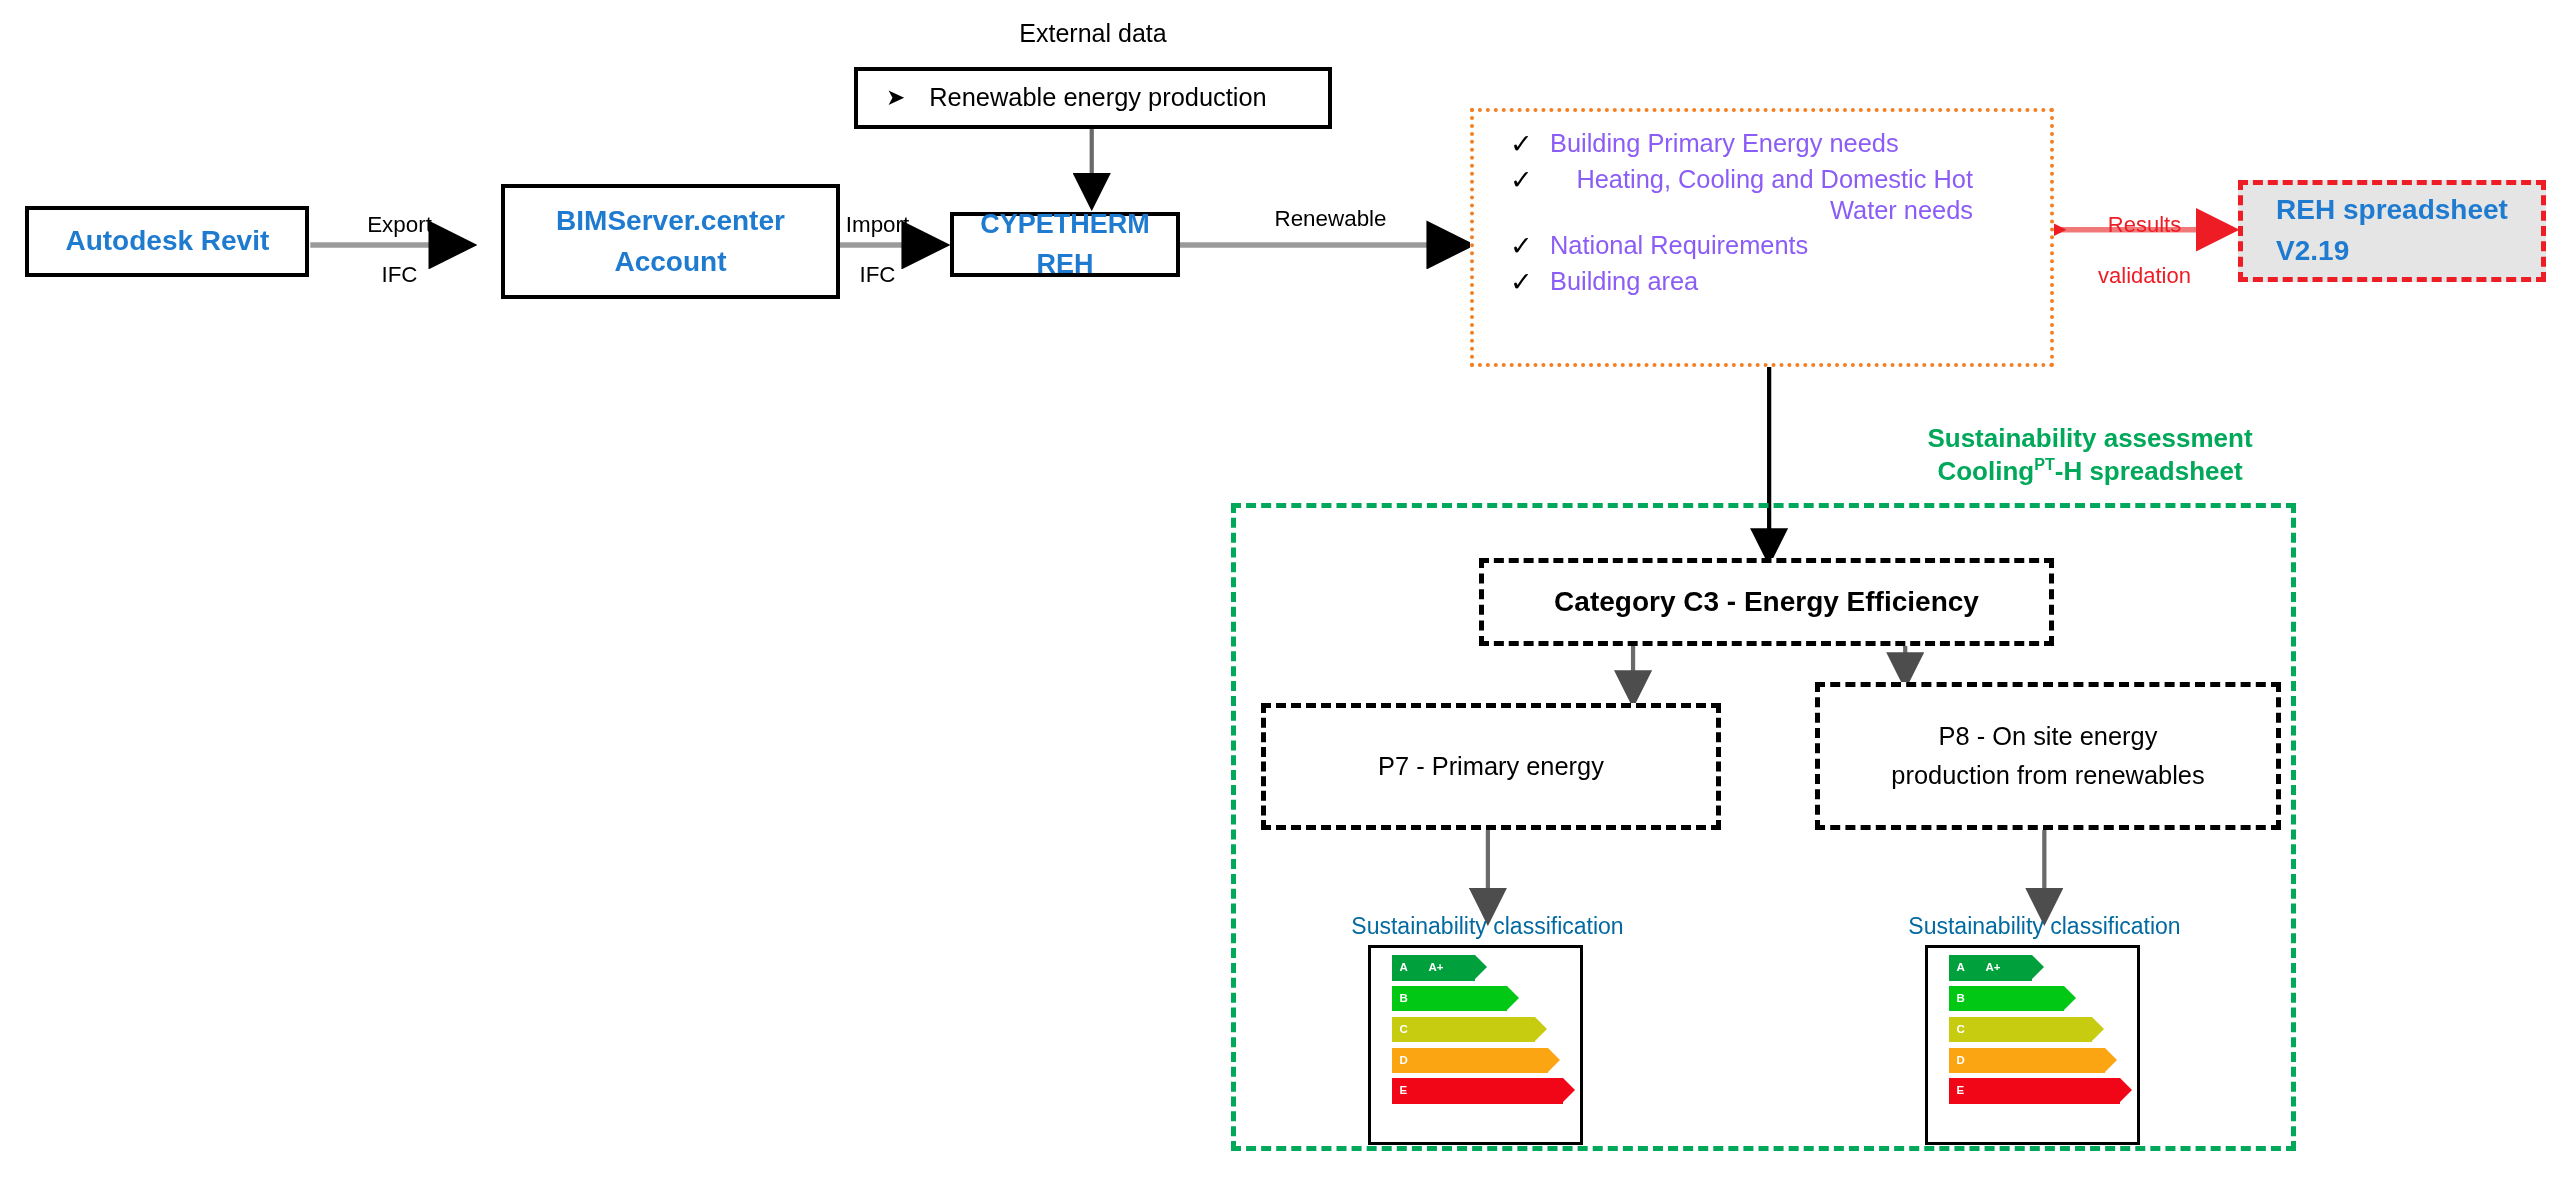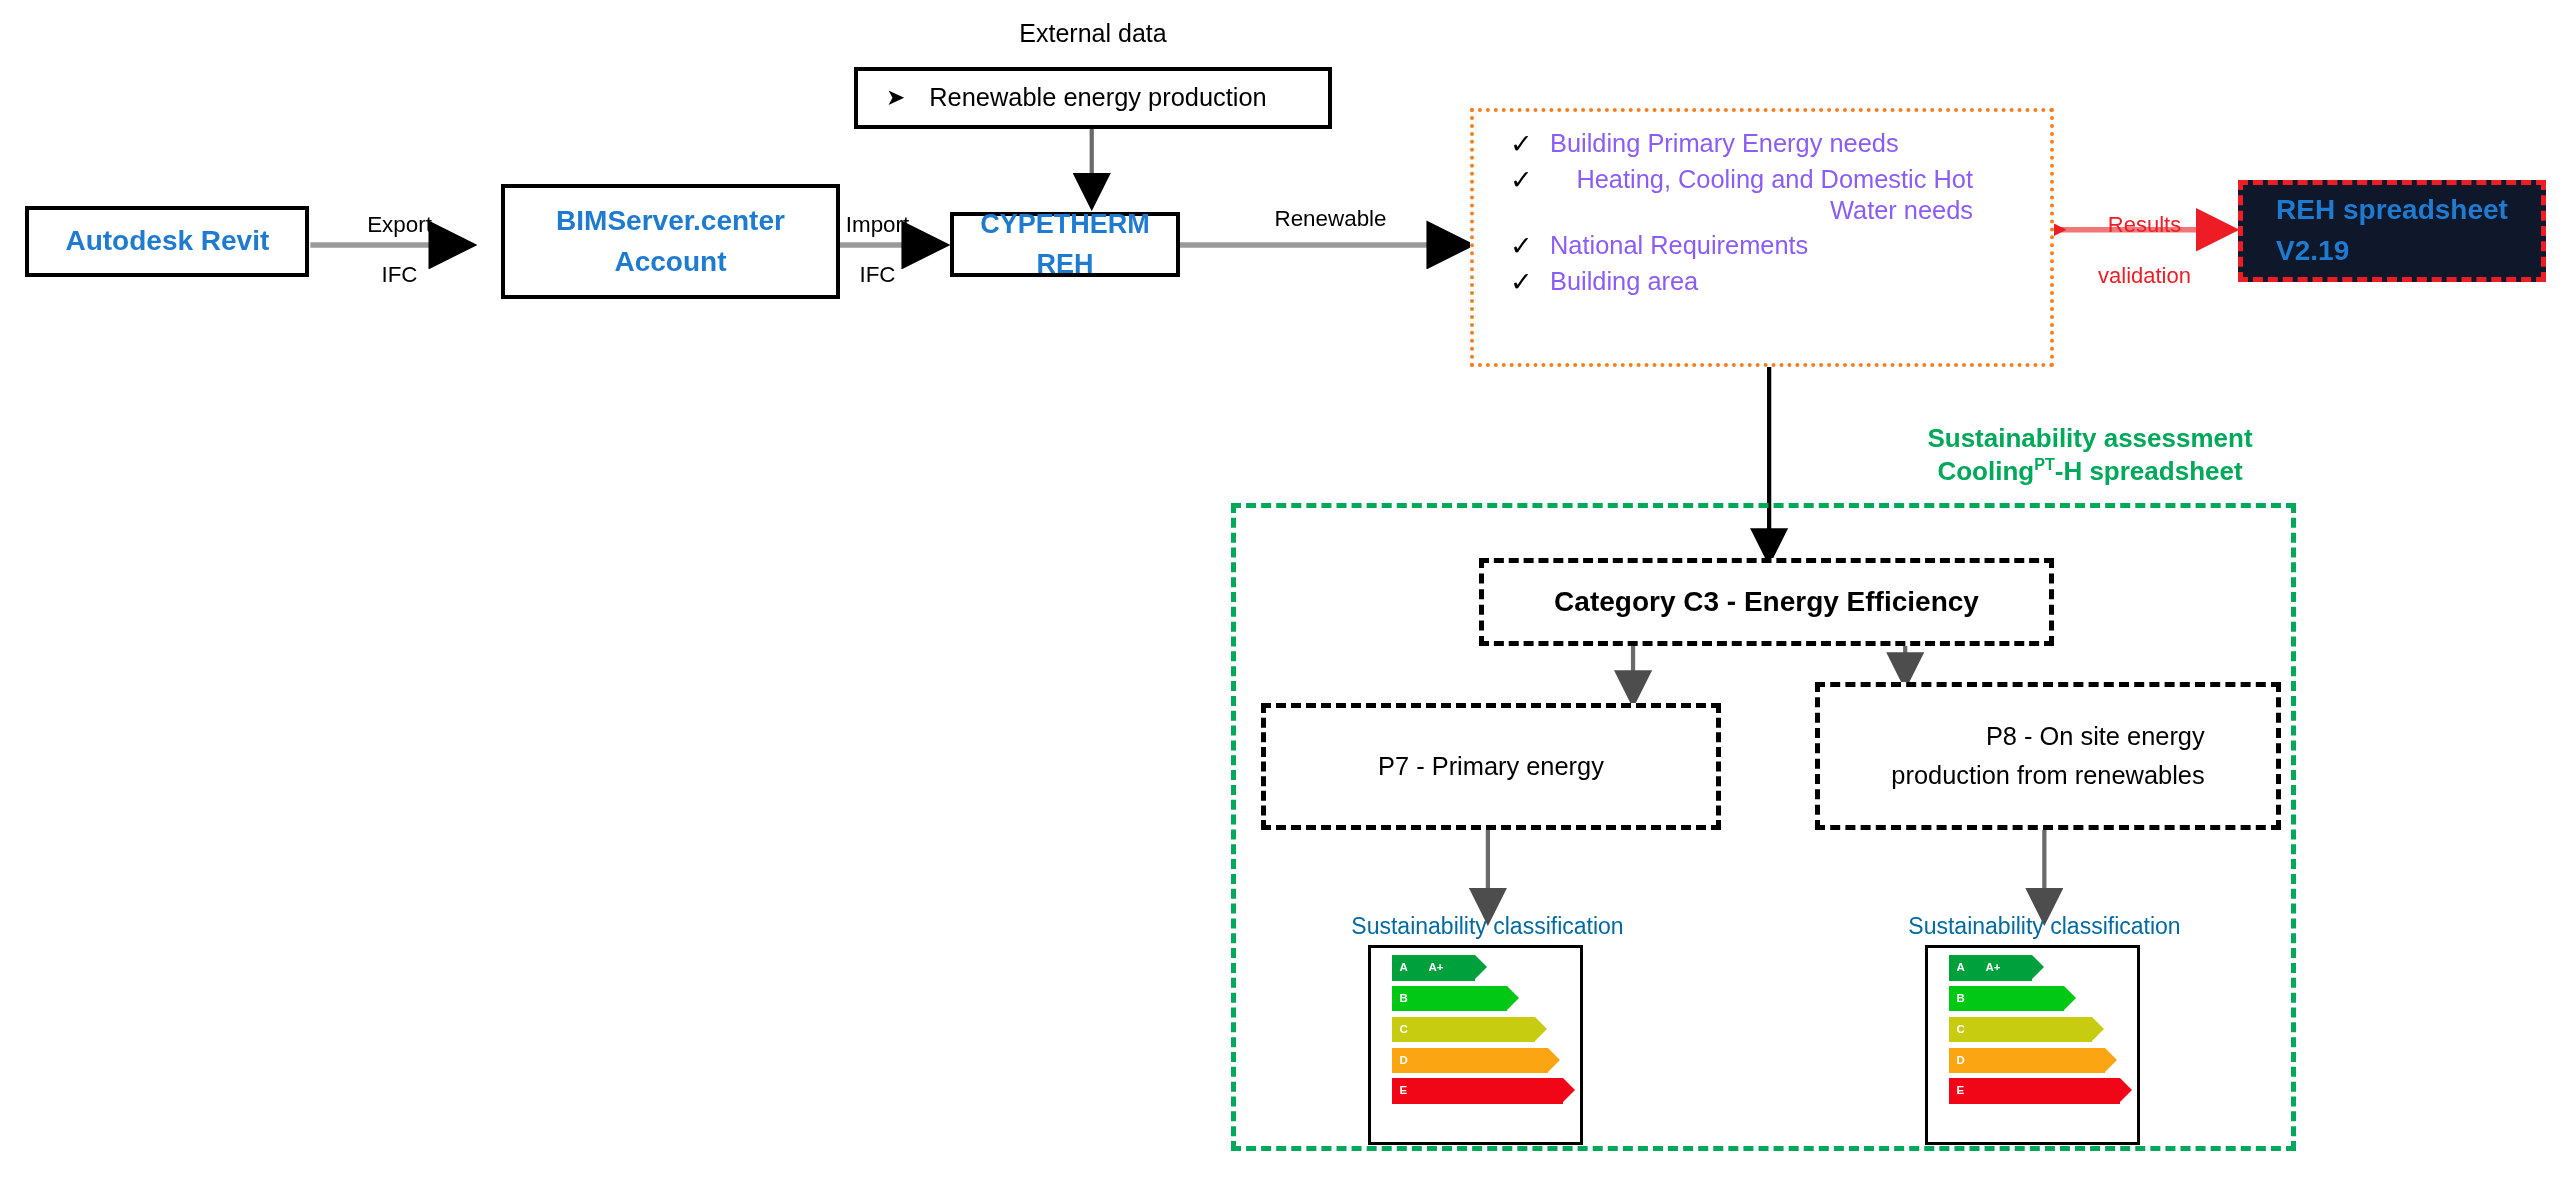--- a/index.html
+++ b/index.html
@@ -87,21 +87,21 @@
     color: #8b5cf6;
     line-height: 1.22;
     text-align: right;
     max-width: 423px;
   }
   
   #red-box {
     position: absolute;
     box-sizing: border-box;
     border: 5.4px dashed #EE1C25;
-    background: #0f172a;
+    background: #e5e5e5;
     display: flex;
     align-items: center;
     justify-content: center;
   }
   #red-box .blue-label { font-size: 28px; }
   .red-edge-label {
     position: absolute;
     color: #EE1C25;
     font-size: 22px;
     text-align: center;
@@ -326,21 +326,21 @@
 
   <div class="black-dashed" id="cat-box" style="left:1479px; top:558px; width:575px; height:88px;">
     <span id="cat-box-text">Category C3 - Energy Efficiency</span>
   </div>
 
   <div class="black-dashed" id="p7-box" style="left:1261px; top:703px; width:460px; height:127px;">
     <span class="p-box-text" style="white-space:pre-line;">P7 - Primary energy</span>
   </div>
 
   <div class="black-dashed" id="p8-box" style="left:1815px; top:682px; width:466px; height:148px;">
-    <span class="p-box-text" style="white-space:pre-line;text-align:right;">P8 - On site energy
+    <span class="p-box-text" style="white-space:pre-line;">P8 - On site energy
 production from renewables</span>
   </div>
 
   <div class="sc-caption" style="left:1306px; top:913px; width:363px;">Sustainability classification</div>
 
   <div class="rating-frame" id="rating-left" style="left:1368px; top:945px; width:215px; height:200px;">
     <div class="band">
       <div class="band-body" style="width:83px; background:#00A03C; color:#00A03C;">
         <span class="band-letter">A</span>
         <span class="band-letter second">A+</span>

